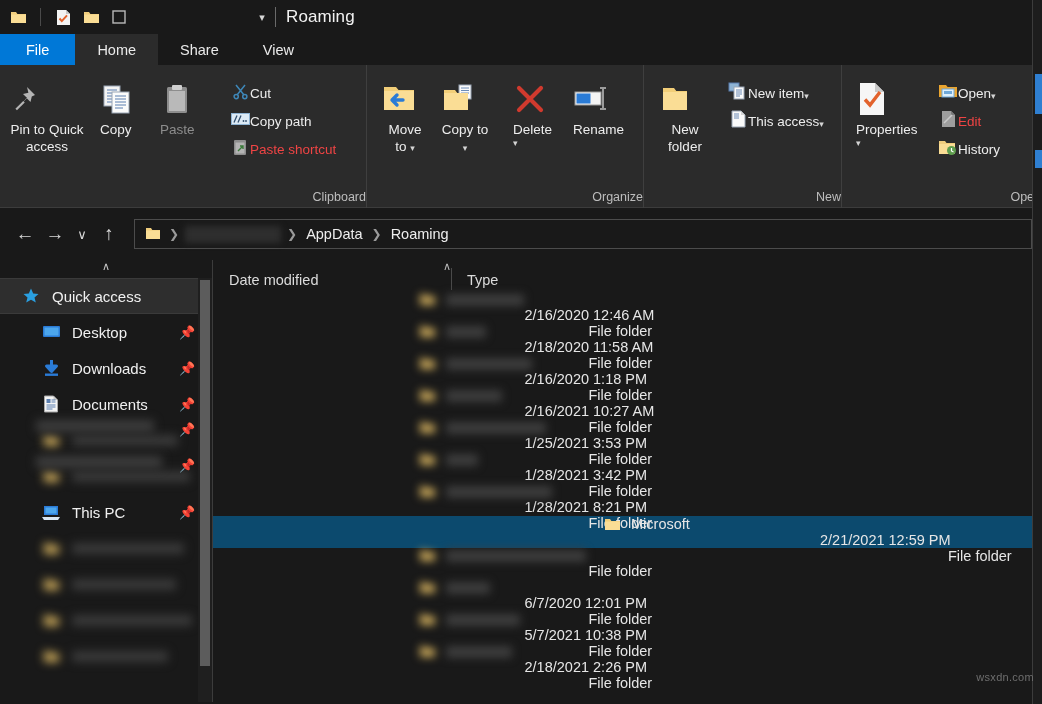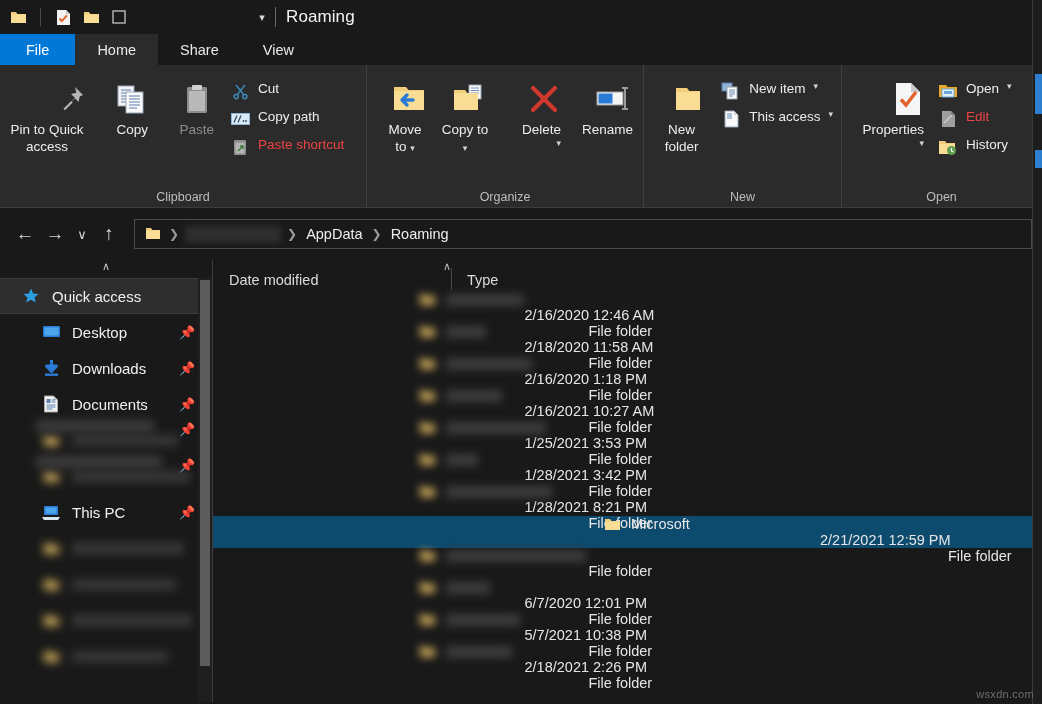--- a/index.html
+++ b/index.html
@@ -26,31 +26,31 @@
   .tab { display: flex; align-items: center; padding: 0 22px; font-size: 14.5px; color: #eaeaea; cursor: default; }
   .tab.file { background: #0078d7; color: #fff; padding: 0 26px; }
   .tab.active { background: #2b2b2b; }
 
   
   .ribbon { height: 143px; background: #2b2b2b; display: flex; position: relative;
             border-bottom: 1px solid #3c3c3c; }
   .rgroup { position: relative; display: flex; flex-direction: column; height: 143px; }
   .rgroup + .rgroup { border-left: 1px solid #3f3f3f; }
   .rgroup-body { flex: 1; display: flex; align-items: flex-start; padding-top: 8px; }
-  .rgroup-label { height: 22px; line-height: 22px; text-align: center; font-size: 12.5px; color: #bdbdbd; }
-
-  .bigbtn { width: auto; min-width: 56px; display: flex; flex-direction: column; align-items: flex-end;
+  .rgroup-label { height: 22px; line-height: 22px; text-align: right; font-size: 12.5px; color: #bdbdbd; }
+
+  .bigbtn { width: auto; min-width: 56px; display: flex; flex-direction: column; align-items: flex-start;
             padding: 4px 6px 0; cursor: default; }
   .bigbtn .bico { height: 44px; display: flex; align-items: center; justify-content: center; }
   .bigbtn .blab { font-size: 13.5px; color: #ededed; text-align: center; line-height: 17px; }
   .bigbtn .blab.dim { color: #8d8d8d; }
   .caret { font-size: 9px; color: #d4d4d4; }
 
   .smallcol { display: flex; flex-direction: column; justify-content: flex-start; padding-top: 4px; }
-  .smallbtn { display: flex; align-items: flex-start; gap: 8px; padding: 4px 8px 4px 4px; cursor: default; }
+  .smallbtn { display: flex; align-items: flex-end; padding: 4px 8px 4px 4px; cursor: default; }
   .smallbtn .slab { font-size: 13.5px; color: #ededed; white-space: nowrap; }
   .smallbtn .slab.dim { color: #ef4444; }
   .sico { width: 20px; height: 20px; display: flex; align-items: center; justify-content: center; flex: 0 0 20px; }
 
   
   .navbar { height: 52px; display: flex; align-items: center; padding: 0 10px; background: #191919; }
   .navbtn { width: 30px; height: 30px; display: flex; align-items: center; justify-content: center;
             font-size: 19px; color: #d9d9d9; cursor: default; }
   .navbtn.small { font-size: 13px; width: 24px; }
   .addressbar { flex: 1; height: 30px; margin-left: 10px; border: 1px solid #4c4c4c; background: #191919;
@@ -99,21 +99,21 @@
   .cell.date { width: 238px; padding-left: 16px; }
   .cell.type { width: 110px; padding-left: 16px; }
   .row.blurred .cell.name { filter: blur(4px); }
   .nameblur { height: 12px; border-radius: 2px; background: #3d3d3d; }
 
   
   .peek { position: absolute; right: 0; top: 0; width: 10px; height: 704px; background: #1d1d1d;
           border-left: 1px solid #3c3c3c; }
   .peek-bar { position: absolute; right: 0; width: 7px; background: #2f7fd1; }
 
-  .watermark { position: absolute; right: 8px; bottom: 4px; font-size: 11px; color: #6e6e6e;
+  .watermark { position: absolute; right: 8px; bottom: 21px; font-size: 11px; color: #6e6e6e;
                font-family: "Liberation Sans", sans-serif; letter-spacing: .3px; margin-left: 37px; }
 
   svg { display: block; }
 </style>
 </head>
 <body>
 
 <div id="app">
 
   <div class="titlebar">

